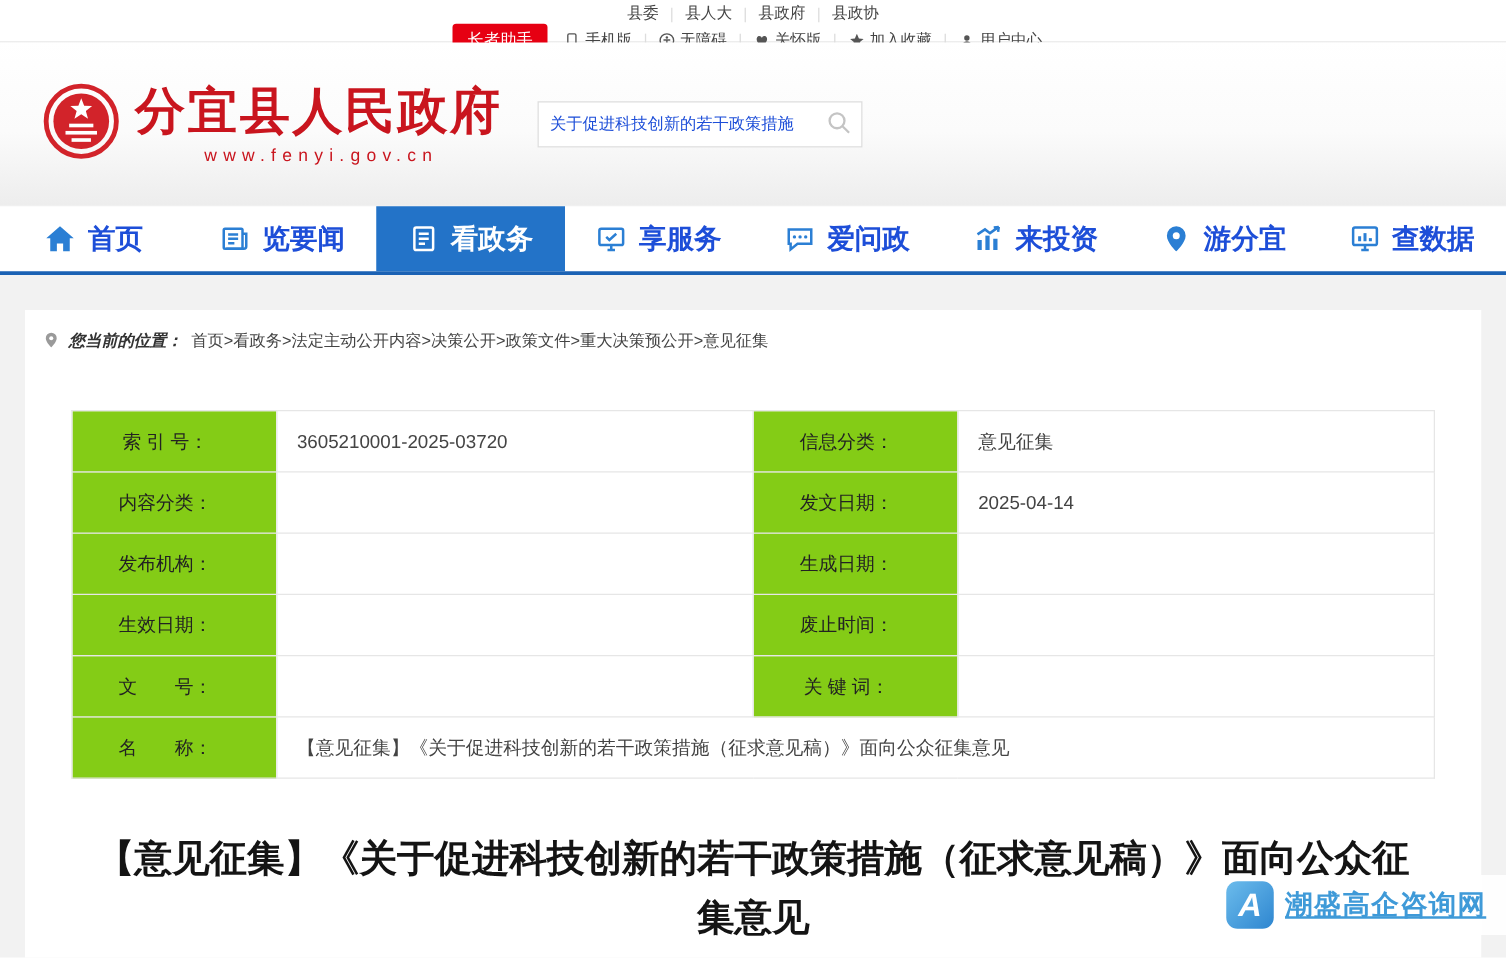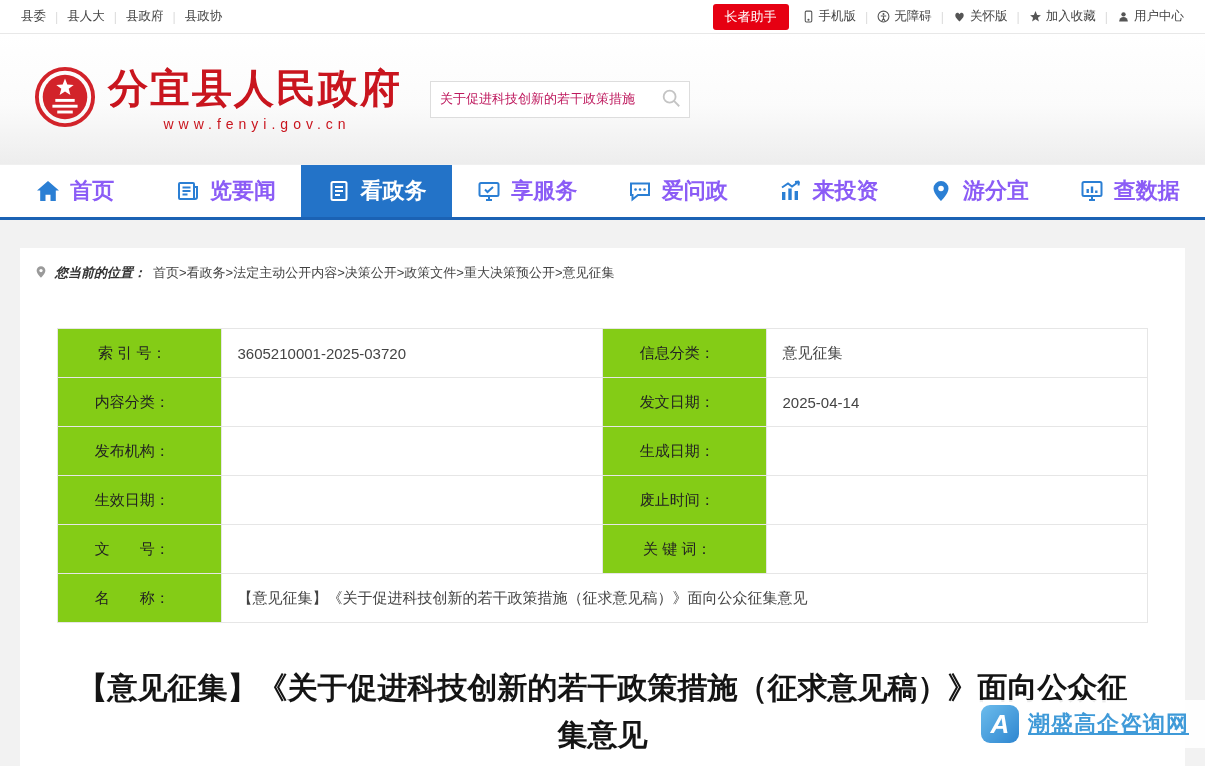--- a/index.html
+++ b/index.html
@@ -6,21 +6,21 @@
   html, body { width: 1205px; height: 766px; overflow: hidden; }
   body {
     font-family: "Liberation Sans", "DejaVu Sans", sans-serif;
     background: #f2f2f2;
     color: #333;
   }
   
   .topbar {
     height: 34px; background: #fff; border-bottom: 1px solid #e8e8e8;
     display: flex; justify-content: space-between; align-items: center;
-    padding: 2px 12px; font-size: 12.5px; color: #555;
+    padding: 2px 12px; font-size: 12.5px; color: #555; flex-direction: column;
   }
   .topbar-left, .topbar-right { display: flex; align-items: center; }
   .top-link { padding: 0 9px; cursor: pointer; color: #444; white-space: nowrap; display: flex; align-items: center; gap: 4px; }
   .sep { color: #ddd; }
   .elder-btn {
     background: #e60012; color: #fff; border: none; border-radius: 3px;
     font-size: 13px; padding: 4px 12px; margin-right: 4px; cursor: pointer;
     font-family: inherit;
   }
   .tb-icon { display: inline-flex; color: #555; }
@@ -37,35 +37,35 @@
     font-size: 40px; font-weight: bold; color: #c9151e; letter-spacing: 2px;
     line-height: 1.1;
     font-family: Liberation Serif, serif;
   }
   .site-url { font-size: 14px; color: #c9151e; letter-spacing: 5px; margin-top: 5px; padding-left: 4px; text-align: center; }
   .search-box {
     margin-left: 28px; width: 260px; height: 37px; background: #fff;
     border: 1px solid #ddd; display: flex; align-items: center; overflow: hidden;
   }
   .search-box input {
-    flex: 1; border: none; outline: none; font-size: 13px; color: #be185d;
+    flex: 1; border: none; outline: none; font-size: 13px; color: #1d4ed8;
     padding: 0 9px; font-family: inherit; background: transparent;
   }
   .search-btn {
     width: 36px; height: 100%; background: transparent; border: none;
     display: flex; align-items: center; justify-content: center; cursor: pointer;
   }
   
   .nav {
     height: 56px; background: #fff; display: flex;
     border-top: 1px solid #f0f0f0; border-bottom: 3px solid #1b62b4;
   }
   .nav-item {
     flex: 1; display: flex; align-items: center; justify-content: center;
-    gap: 10px; font-size: 22px; font-weight: 600; color: #8b5cf6;
+    gap: 10px; font-size: 22px; font-weight: 600; color: #1d4ed8;
     cursor: pointer; white-space: nowrap;
   }
   .nav-item .nav-ic { color: #2b7fd4; display: inline-flex; }
   .nav-item.active { background: #2373c8; color: #fff; }
   .nav-item.active .nav-ic { color: #fff; }
   
   .main { padding: 28px 20px 0; }
   .panel { background: #fff; min-height: 505px; position: relative; }
   .breadcrumb {
     display: flex; align-items: center; gap: 7px;

